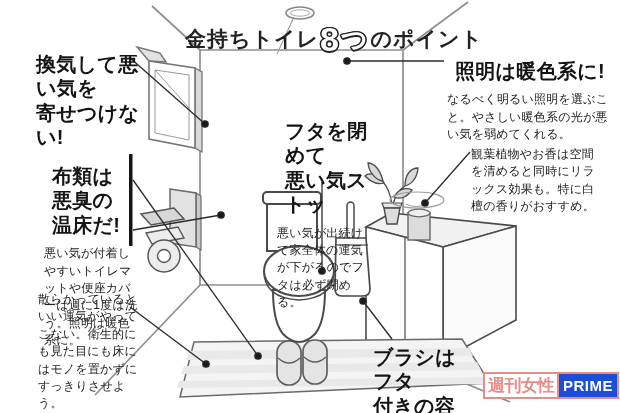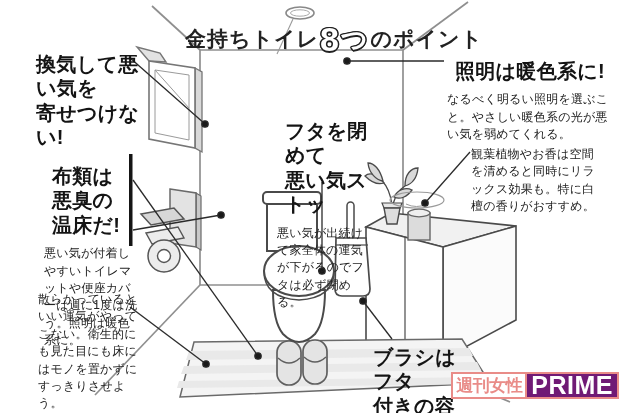--- a/index.html
+++ b/index.html
@@ -52,22 +52,22 @@
   
   .watermark {
     position:absolute; right:1px; bottom:14px; display:flex; align-items:flex-start;
     font-weight:bold;
   }
   .wm-mag {
     background:#fff; color:#e98c88; border:2px solid #e98c88;
     font-size:17px; line-height:23px; padding:0 3px; letter-spacing:-0.5px;
   }
   .wm-brand {
-    background:#701a75; color:#fff; border:2px solid #e98c88; border-left:none;
-    font-size:25px; line-height:23px; padding:0 4px; letter-spacing:0.5px;
+    background:#1d4ed8; color:#fff; border:2px solid #e98c88; border-left:none;
+    font-size:15px; line-height:23px; padding:0 4px; letter-spacing:0.5px;
   }
 </style>
 </head>
 <body>
 
 <div class="canvas">
 
   <svg class="scene" width="620" height="413" viewBox="0 0 620 413">
 
     <g fill="none" stroke="#8f8f8f" stroke-width="1.7">

